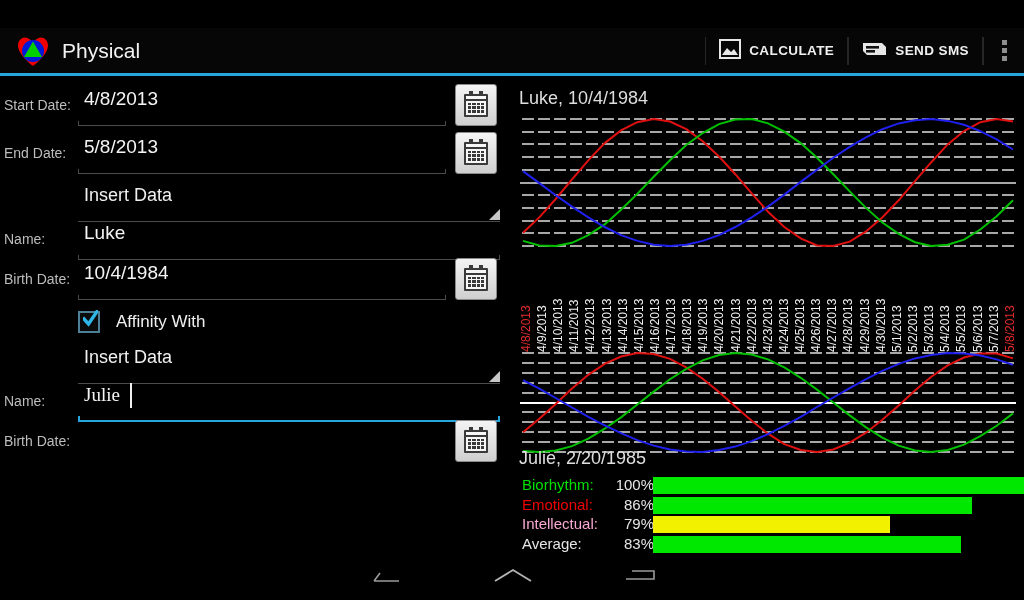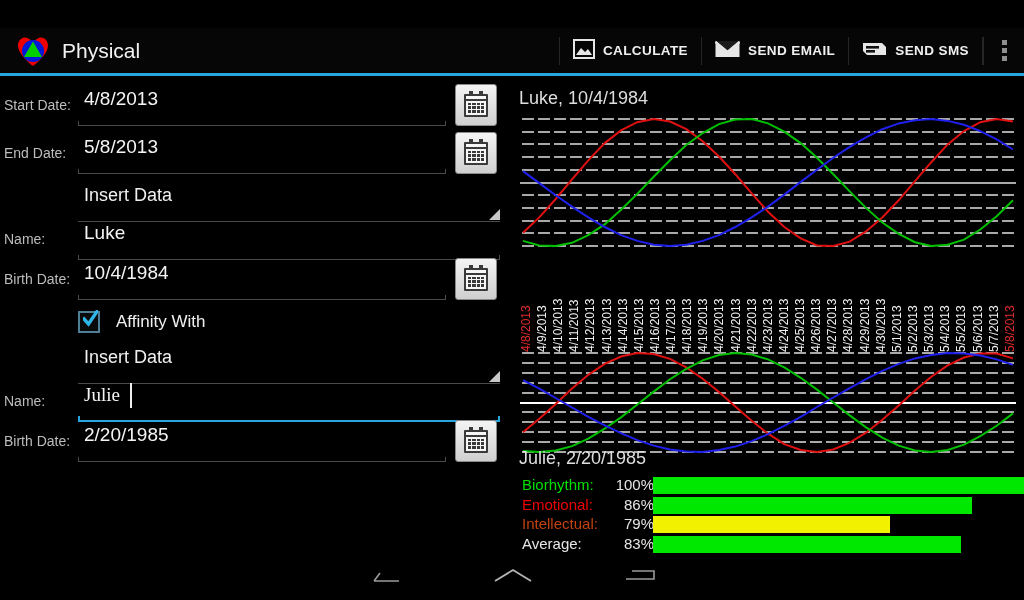--- a/index.html
+++ b/index.html
@@ -163,30 +163,20 @@
       <div class="ab-btn">
         <span>
           <svg width="22" height="20" viewBox="0 0 22 20">
             <rect x="1" y="1" width="20" height="18" fill="none" stroke="#e6e6e6" stroke-width="2"></rect>
             <path d="M3 16 L8 9 L12 13 L15 10 L19 16 Z" fill="#e6e6e6"></path>
           </svg>
         </span>
         <span class="lbl">CALCULATE</span>
       </div>
       <div class="ab-sep"></div>
-      <div class="ab-btn">
-        <span>
-          <svg width="25" height="18" viewBox="0 0 25 18">
-            <rect x="0.5" y="1" width="24" height="16" fill="#e6e6e6"></rect>
-            <path d="M0.5 1 L12.5 11 L24.5 1 Z" fill="#1b1b1b"></path>
-            <path d="M0.5 2 L12.5 12 L24.5 2" fill="none" stroke="#e6e6e6" stroke-width="2.4"></path>
-          </svg>
-        </span>
-        <span class="lbl">SEND EMAIL</span>
-      </div>
       <div class="ab-sep"></div>
       <div class="ab-btn">
         <span>
           <svg width="25" height="18" viewBox="0 0 25 18">
             <path d="M1 3 L20 3 L24 7 L24 15 L5 15 L1 11 Z" fill="#e6e6e6"></path>
             <rect x="4" y="6" width="13" height="2.6" fill="#111"></rect>
             <rect x="4" y="10" width="9" height="2.6" fill="#111"></rect>
           </svg>
         </span>
         <span class="lbl">SEND SMS</span>
@@ -321,24 +311,20 @@
       <div class="lab">Name:</div>
       <div class="field focused" style="width:422px;font-family:Liberation Serif, serif;">
         <div class="val">Julie</div>
         <div class="caret" style="left:52px;"></div>
         <div class="underline"></div>
       </div>
     </div>
 
     <div class="row" style="top:346px;">
       <div class="lab">Birth Date:</div>
-      <div class="field" style="width:368px;">
-        <div class="val">2/20/1985</div>
-        <div class="underline"></div>
-      </div>
       <div class="calbtn" style="left:455px; top:-2px;">
         <div class="calglyph">
           <div class="pin l"></div>
             <div class="pin r"></div>
           <div class="dots">
               <i></i>
               <i></i>
               <i></i>
               <i></i>
               <i></i>
@@ -1035,21 +1021,21 @@
           <div class="stname" style="color: rgb(0, 224, 0);">Biorhythm:</div>
           <div class="stpct">100%</div>
           <div class="stbar" style="width: 371px; background: rgb(0, 232, 0);"></div>
         </div>
         <div class="strow" style="top: 19.5px;">
           <div class="stname" style="color: rgb(239, 0, 0);">Emotional:</div>
           <div class="stpct">86%</div>
           <div class="stbar" style="width: 319px; background: rgb(0, 232, 0);"></div>
         </div>
         <div class="strow" style="top: 39px;">
-          <div class="stname" style="color: #c2410c;">Intellectual:</div>
+          <div class="stname" style="color: #f9a8d4;">Intellectual:</div>
           <div class="stpct">79%</div>
           <div class="stbar" style="width: 237px; background: rgb(242, 242, 0);"></div>
         </div>
         <div class="strow" style="top: 58.5px;">
           <div class="stname" style="color: rgb(230, 230, 230);">Average:</div>
           <div class="stpct">83%</div>
           <div class="stbar" style="width: 308px; background: rgb(0, 232, 0);"></div>
         </div>
       </div>
   </div>

